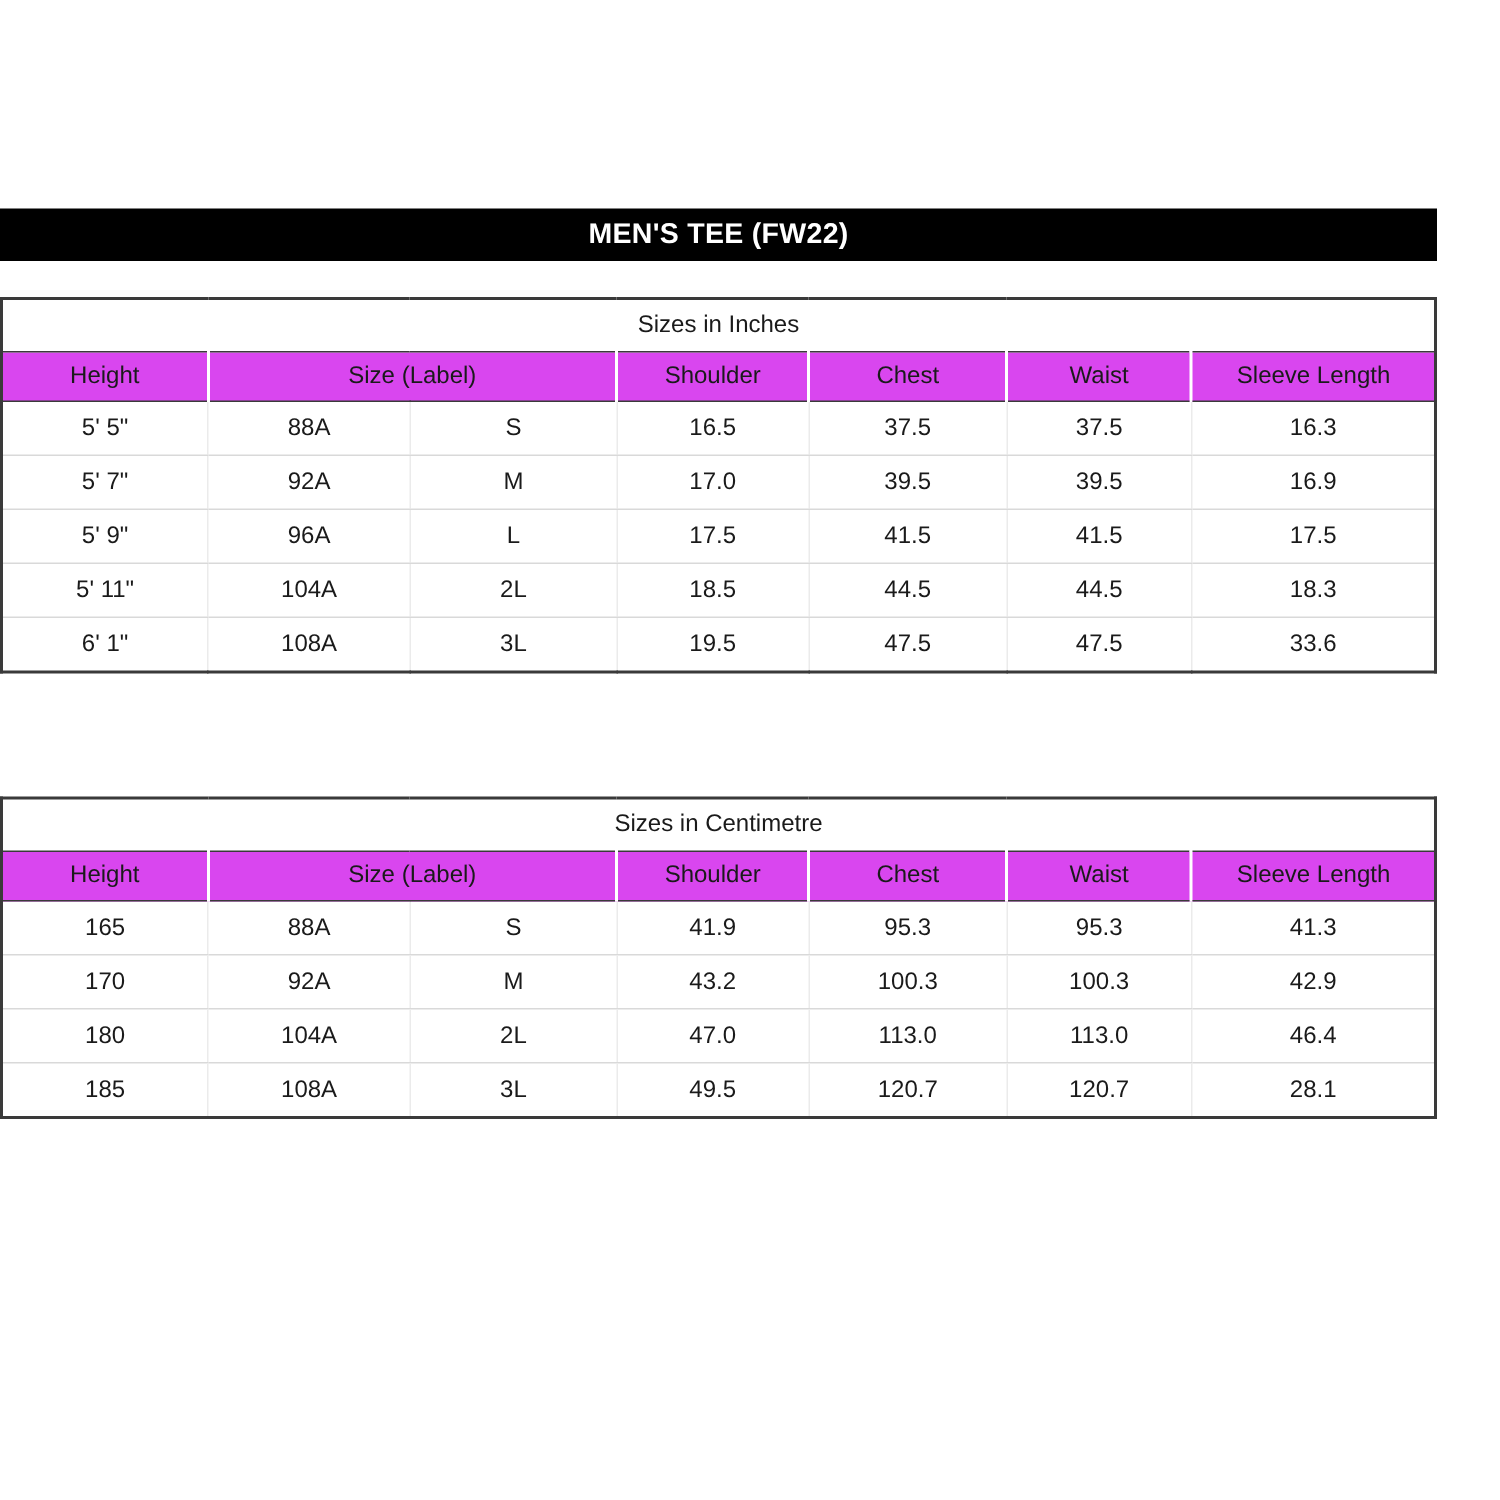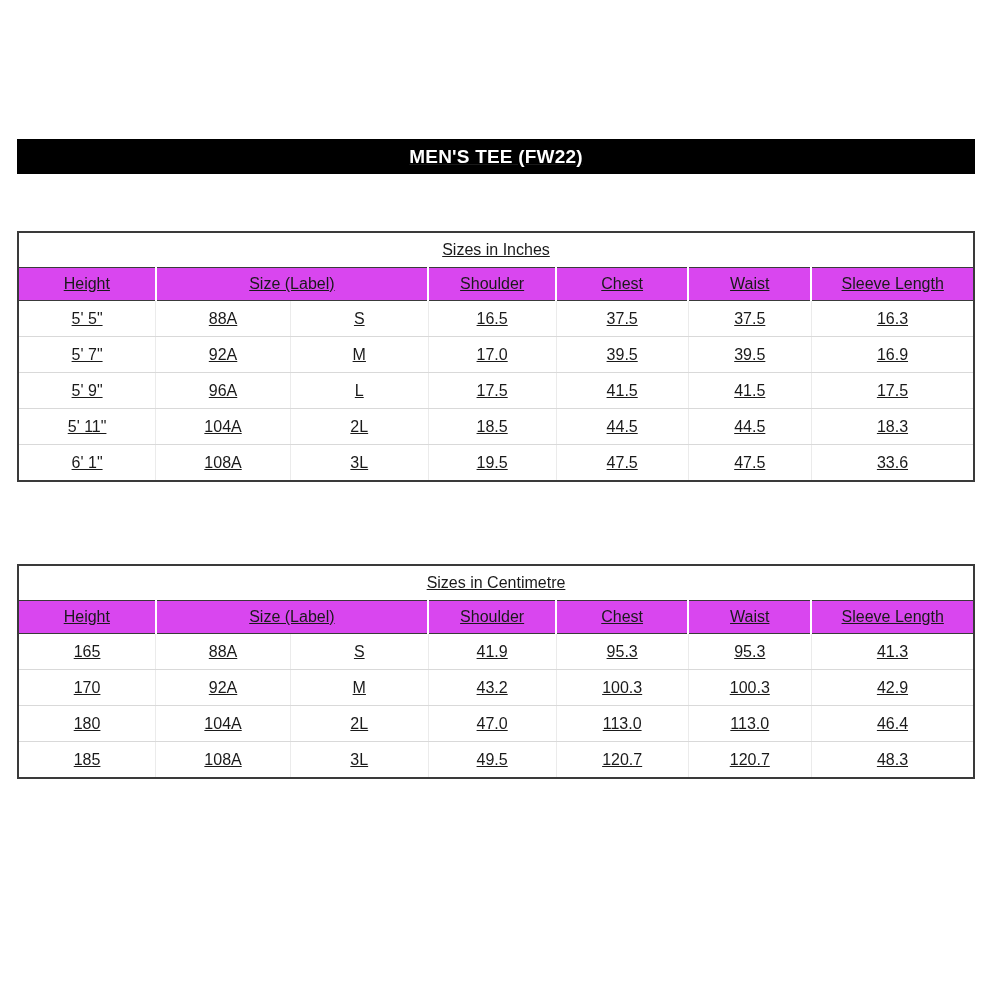--- a/index.html
+++ b/index.html
@@ -6,44 +6,42 @@
     margin: 0;
     padding: 0;
     background: #ffffff;
     width: 1000px;
     height: 1000px;
     font-family: "Liberation Sans", sans-serif;
     color: #1a1a1a;
   }
   .sheet {
     padding-top: 139px;
-    padding-left: 17px;
     width: 958px;
-    text-decoration: underline;
   }
   .banner {
     width: 958px;
     height: 35px;
     background: #000000;
     color: #ffffff;
     font-size: 19px;
     font-weight: 700;
     display: flex;
     align-items: center;
     justify-content: center;
     letter-spacing: 0.2px;
   }
   table.size {
     width: 958px;
     border-collapse: collapse;
     table-layout: fixed;
     border: 2px solid #3a3a3a;
     font-size: 16px;
   }
-  table.size.first { margin-top: 57px; }
+  table.size.first { margin-top: 24px; }
   table.size.second { margin-top: 82px; }
 
   col.c0 { width: 14.4%; }
   col.c1 { width: 14.1%; }
   col.c2 { width: 14.4%; }
   col.c3 { width: 13.4%; }
   col.c4 { width: 13.8%; }
   col.c5 { width: 12.9%; }
   col.c6 { width: 17.0%; }
 
@@ -203,18 +201,18 @@
         <td class="d">113.0</td>
         <td class="d">46.4</td>
       </tr>
       <tr class="data-row">
         <td class="d">185</td>
         <td class="d">108A</td>
         <td class="d">3L</td>
         <td class="d">49.5</td>
         <td class="d">120.7</td>
         <td class="d">120.7</td>
-        <td class="d">48.3</td>
+        <td class="d">28.1</td>
       </tr>
     </tbody>
   </table>
 
 </div>
 
 </body></html>

